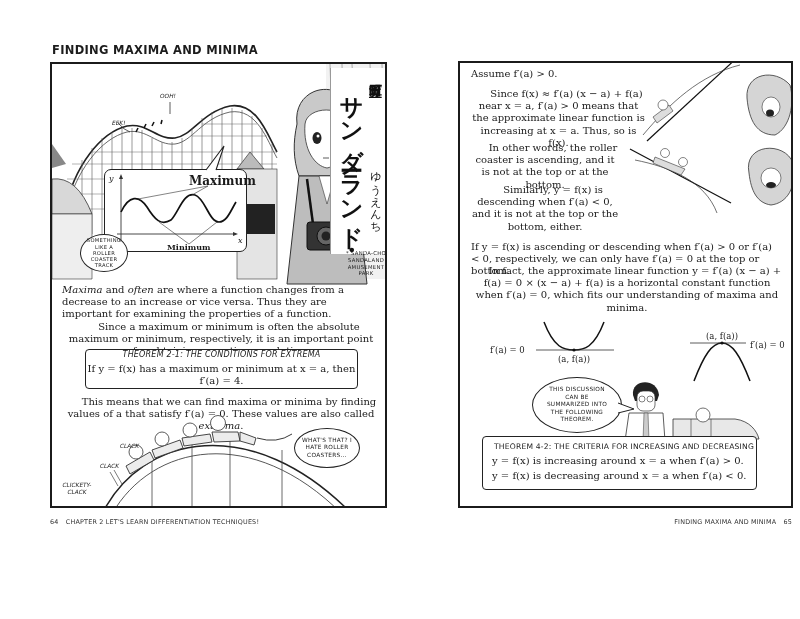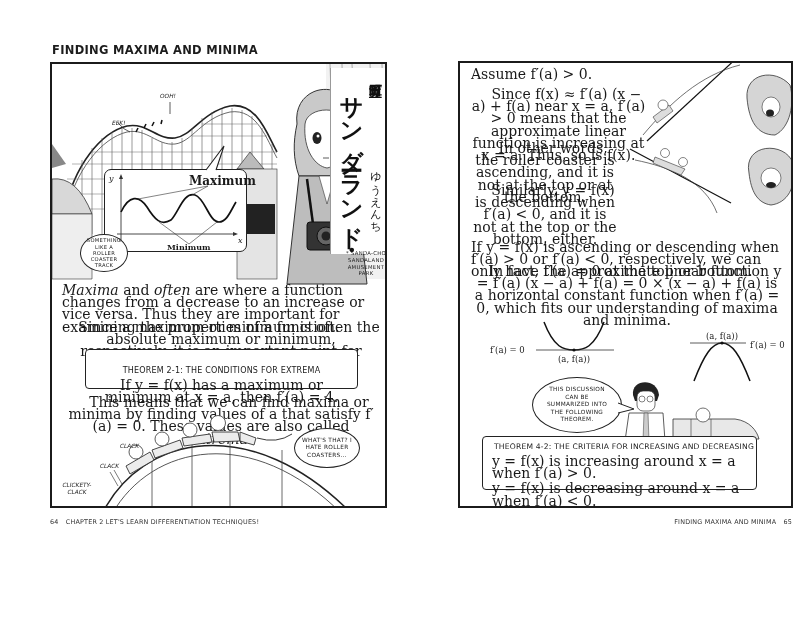--- a/index.html
+++ b/index.html
@@ -8,21 +8,21 @@
 
   .comic { font-family: "DejaVu Sans", sans-serif; text-transform: uppercase; letter-spacing: 0.3px; }
   .abs { position: absolute; }
 
   .page-title { left: 52px; top: 43px; font-size: 11.5px; font-weight: bold; color: #1c1c1c; }
 
   .panel { position: absolute; border: 2px solid #1b1b1b; background: #fff; overflow: hidden; }
   #panel-left { left: 50px; top: 62px; width: 337px; height: 446px; }
   #panel-right { left: 458px; top: 61px; width: 335px; height: 447px; }
 
-  .body-text { font-size: 14px; line-height: 12.2px; color: #1a1a1a; }
+  .body-text { font-size: 10px; line-height: 12.2px; color: #1a1a1a; }
   .indent { text-indent: 16px; text-align: center; }
   em { }
 
   .theorem-box { position: absolute; border: 1.8px solid #222; border-radius: 4px; background: #fff; }
   .theorem-title { font-family: "DejaVu Sans", sans-serif; font-size: 8px; text-align: center; letter-spacing: 0.2px; }
 
   .bubble { position: absolute; border: 1.3px solid #222; border-radius: 50%; background: #fff; text-align: center;
             font-family: "DejaVu Sans", sans-serif; font-size: 6.4px; line-height: 8px; display: flex; align-items: center; justify-content: center; }
   .sfx { position: absolute; font-family: "DejaVu Sans", sans-serif; font-size: 5.8px; font-style: italic; color: #222; }
 
@@ -167,21 +167,21 @@
   <div class="bubble comic" style="left:28px;top:170px;width:48px;height:38px;">
     <span style="width:36px;font-size:5.2px;line-height:6.3px;">SOMETHING LIKE A ROLLER COASTER TRACK</span>
   </div>
 
   <div class="abs body-text" style="left:10px;top:220px;width:318px;">
     <em>Maxima</em><span> and </span><em>often</em><span> are where a function changes from a decrease to an increase or vice versa. Thus they are important for examining the properties of a function.</span>
   </div>
   <div class="abs body-text indent" style="left:10px;top:257px;width:318px;">Since a maximum or minimum is often the absolute maximum or minimum, respectively, it is an important point for obtaining an optimum solution.</div>
 
   <div class="theorem-box" style="left:33px;top:285px;width:273px;height:40px;">
-    <div class="theorem-title" style="margin-top:16px;">THEOREM 2-1: THE CONDITIONS FOR EXTREMA</div>
+    <div class="theorem-title" style="margin-top:0;font-style:italic;">THEOREM 2-1: THE CONDITIONS FOR EXTREMA</div>
     <div class="body-text" style="text-align:center;margin-top:4px;">If y = f(x) has a maximum or minimum at x = a, then f′(a) = 4.</div>
   </div>
 
   <div class="abs body-text indent" style="left:10px;top:332px;width:318px;">
     <span>This means that we can find maxima or minima by finding values of a that satisfy f′(a) = 0. These values are also called </span><em>extrema</em><span>.</span>
   </div>
 
   <svg width="337" height="100" style="left:0;top:350px;">
     <path d="M50,100 C90,20 200,-2 300,100" fill="none" stroke="#222" stroke-width="1.5"></path>
     <path d="M60,100 C100,30 200,10 290,100" fill="none" stroke="#444" stroke-width="0.9"></path>

